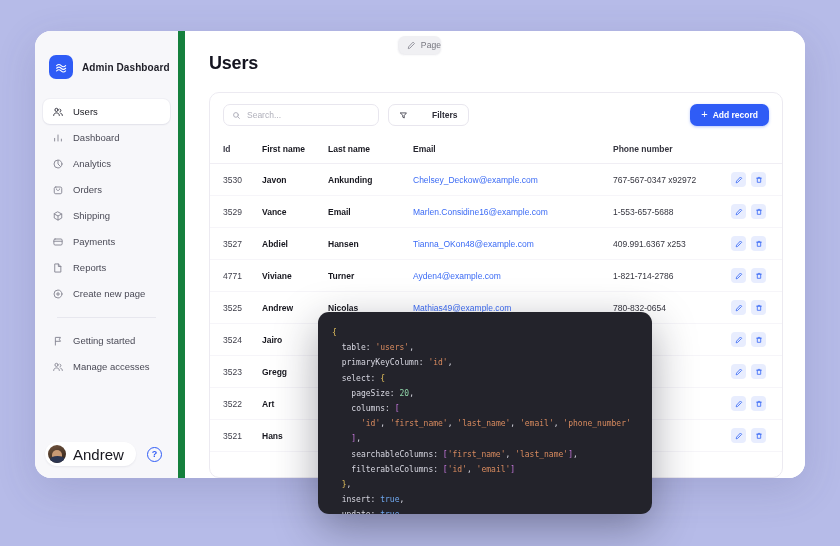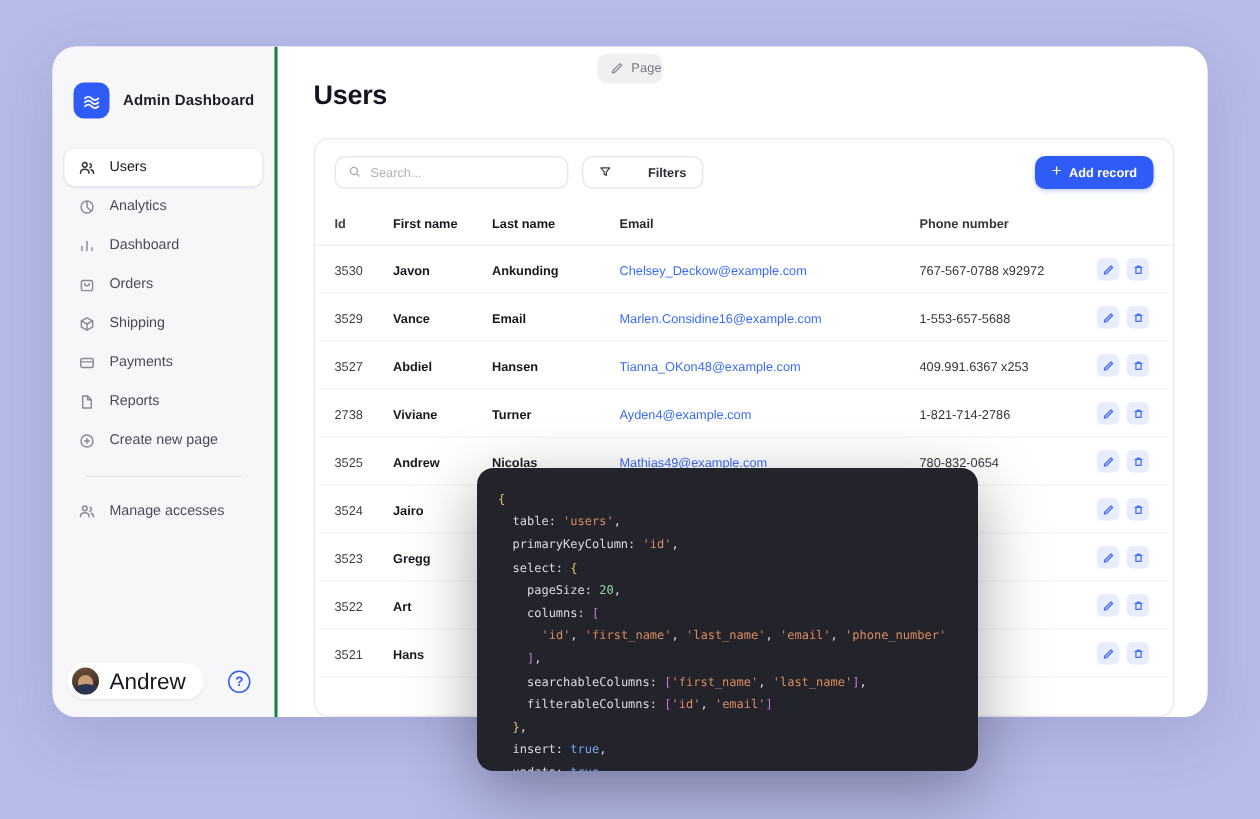--- a/index.html
+++ b/index.html
@@ -48,21 +48,21 @@
     border-radius: 16px;
     display: flex;
     overflow: hidden;
     box-shadow: 0 12px 40px rgba(60,60,110,0.16);
   }
 
   
   .sidebar {
     width: 150px;
     background: #f7f7fa;
-    border-right: 2px solid #15803d;
+    border-right: 7px solid #15803d;
     display: flex;
     flex-direction: column;
     padding: 0;
     flex-shrink: 0;
     position: relative;
   }
   .brand {
     display: flex;
     align-items: center;
     gap: 9px;
@@ -380,42 +380,42 @@
               <path d="M2.2 12.6c0-2.1 1.7-3.4 3.8-3.4s3.8 1.3 3.8 3.4"></path>
             <path d="M10.6 4.2a1.9 1.9 0 010 3.6"></path>
               <path d="M11.6 9.6c1.3.35 2.2 1.4 2.2 3"></path>
           </svg>
         </span>
         <span class="nav-label">Users</span>
       </div>
 
       <div class="nav-item">
         <span class="nav-icon">
-          <svg width="12" height="12" viewBox="0 0 16 16" fill="none" stroke="currentColor" stroke-width="1.3" stroke-linecap="round" stroke-linejoin="round">
-            <circle cx="8" cy="8" r="5.3"></circle>
-              <path d="M8 3.3V8l3.3 3.3"></path>
-          </svg>
-        </span>
-        <span class="nav-label">Analytics</span>
-      </div>
-
-      <div class="nav-item">
-        <span class="nav-icon">
           <svg width="12" height="12" viewBox="0 0 16 16" fill="none" stroke="currentColor" stroke-width="1.3" stroke-linecap="round">
             <path d="M3.5 12V8.5"></path>
               <path d="M8 12V4"></path>
               <path d="M12.5 12V9.5"></path>
           </svg>
         </span>
         <span class="nav-label">Dashboard</span>
       </div>
 
       <div class="nav-item">
         <span class="nav-icon">
           <svg width="12" height="12" viewBox="0 0 16 16" fill="none" stroke="currentColor" stroke-width="1.3" stroke-linecap="round" stroke-linejoin="round">
+            <circle cx="8" cy="8" r="5.3"></circle>
+              <path d="M8 3.3V8l3.3 3.3"></path>
+          </svg>
+        </span>
+        <span class="nav-label">Analytics</span>
+      </div>
+
+      <div class="nav-item">
+        <span class="nav-icon">
+          <svg width="12" height="12" viewBox="0 0 16 16" fill="none" stroke="currentColor" stroke-width="1.3" stroke-linecap="round" stroke-linejoin="round">
             <rect x="3" y="4" width="10" height="9" rx="2"></rect>
               <path d="M5.8 6.6c0 1.2 1 2 2.2 2s2.2-.8 2.2-2"></path>
           </svg>
         </span>
         <span class="nav-label">Orders</span>
       </div>
 
       <div class="nav-item">
         <span class="nav-icon">
           <svg width="12" height="12" viewBox="0 0 16 16" fill="none" stroke="currentColor" stroke-width="1.3" stroke-linecap="round" stroke-linejoin="round">
@@ -452,20 +452,28 @@
           <svg width="12" height="12" viewBox="0 0 16 16" fill="none" stroke="currentColor" stroke-width="1.3" stroke-linecap="round">
             <circle cx="8" cy="8" r="5.3"></circle>
               <path d="M8 5.8v4.4M5.8 8h4.4"></path>
           </svg>
         </span>
         <span class="nav-label">Create new page</span>
       </div>
 
       <div class="nav-divider"></div>
 
+      <div class="nav-item">
+        <span class="nav-icon">
+          <svg width="12" height="12" viewBox="0 0 16 16" fill="none" stroke="currentColor" stroke-width="1.3" stroke-linecap="round" stroke-linejoin="round">
+            <path d="M4.5 13.4V3.2h6.8l-1.5 2.6 1.5 2.6H4.5"></path>
+          </svg>
+        </span>
+        <span class="nav-label">Getting started</span>
+      </div>
 
       <div class="nav-item">
         <span class="nav-icon">
           <svg width="12" height="12" viewBox="0 0 16 16" fill="none" stroke="currentColor" stroke-width="1.3" stroke-linecap="round" stroke-linejoin="round">
             <circle cx="6" cy="5.2" r="2.1"></circle>
               <path d="M2.2 12.6c0-2.1 1.7-3.4 3.8-3.4s3.8 1.3 3.8 3.4"></path>
             <path d="M10.6 4.2a1.9 1.9 0 010 3.6"></path>
               <path d="M11.6 9.6c1.3.35 2.2 1.4 2.2 3"></path>
           </svg>
         </span>
@@ -524,21 +532,21 @@
               <th class="c-phone">Phone number</th>
               <th class="c-act"></th>
             </tr>
           </thead>
           <tbody id="table-body">
               <tr>
                 <td class="c-id">3530</td>
                 <td class="c-first">Javon</td>
                 <td class="c-last">Ankunding</td>
                 <td class="c-email"><a href="#">Chelsey_Deckow@example.com</a></td>
-                <td class="c-phone">767-567-0788 x92972</td>
+                <td class="c-phone">767-567-0347 x92972</td>
                 <td class="c-act">
                   <div class="row-actions">
                     <div class="act-btn">
                       <svg width="8" height="8" viewBox="0 0 16 16" fill="none" stroke="currentColor" stroke-width="1.7" stroke-linecap="round" stroke-linejoin="round">
                         <path d="M11.4 2.6l2 2L5 13l-2.6.6L3 11z"></path>
                       </svg>
                     </div>
                     <div class="act-btn">
                       <svg width="8" height="8" viewBox="0 0 16 16" fill="none" stroke="currentColor" stroke-width="1.7" stroke-linecap="round" stroke-linejoin="round">
                         <path d="M3.4 4.4h9.2"></path>
@@ -589,21 +597,21 @@
                       <svg width="8" height="8" viewBox="0 0 16 16" fill="none" stroke="currentColor" stroke-width="1.7" stroke-linecap="round" stroke-linejoin="round">
                         <path d="M3.4 4.4h9.2"></path>
                         <path d="M4.6 4.4v8.2h6.8V4.4"></path>
                         <path d="M6.4 4.4V2.8h3.2v1.6"></path>
                       </svg>
                     </div>
                   </div>
                 </td>
               </tr>
               <tr>
-                <td class="c-id">2738</td>
+                <td class="c-id">4771</td>
                 <td class="c-first">Viviane</td>
                 <td class="c-last">Turner</td>
                 <td class="c-email"><a href="#">Ayden4@example.com</a></td>
                 <td class="c-phone">1-821-714-2786</td>
                 <td class="c-act">
                   <div class="row-actions">
                     <div class="act-btn">
                       <svg width="8" height="8" viewBox="0 0 16 16" fill="none" stroke="currentColor" stroke-width="1.7" stroke-linecap="round" stroke-linejoin="round">
                         <path d="M11.4 2.6l2 2L5 13l-2.6.6L3 11z"></path>
                       </svg>

